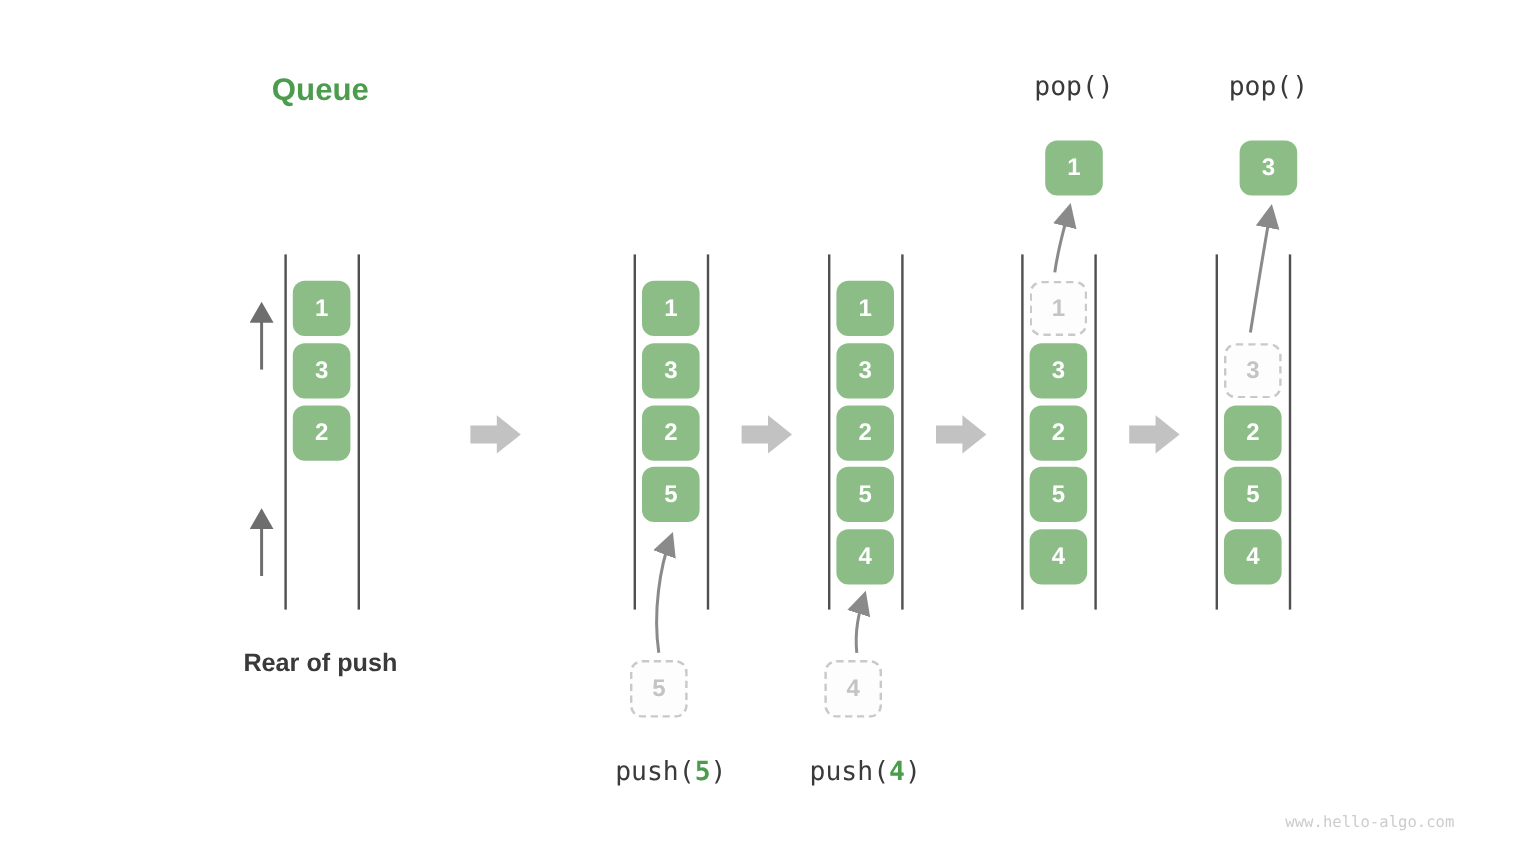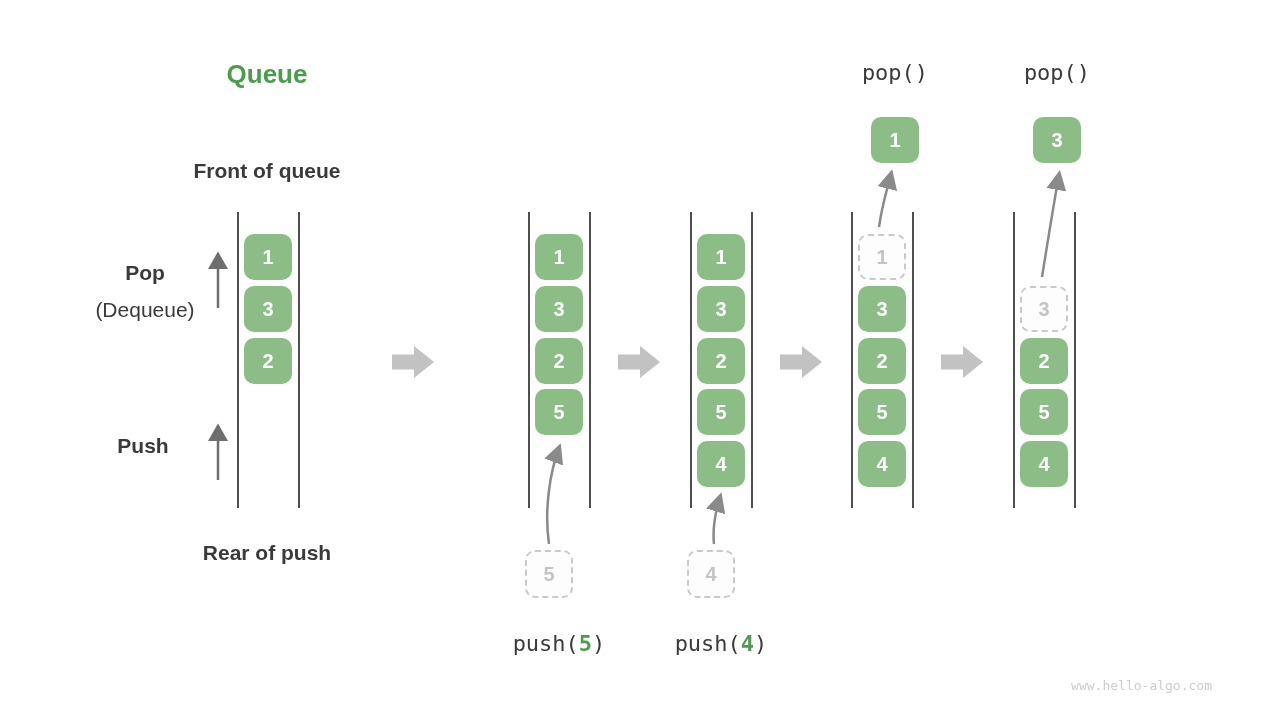--- a/index.html
+++ b/index.html
@@ -27,29 +27,23 @@
   .watermark{font-family:"DejaVu Sans Mono",monospace;font-size:13px;color:var(--watermark);}
   svg{position:absolute;left:0;top:0;}
 </style>
 </head>
 <body>
 
 <div class="canvas">
 
   <div class="abs title" style="left:167px;top:59px;width:200px;">Queue</div>
 
-  <div class="abs lbl" style="left:107px;top:159px;width:320px;">Front of queue</div>
 
-  <div class="abs side-block" style="left:55px;top:254px;width:180px;">
-    <div class="b">Pop</div>
-    <div>(Dequeue)</div>
-  </div>
 
   <div class="abs side-block" style="left:53px;top:427px;width:180px;">
-    <div class="b">Push</div>
   </div>
 
   <div class="abs lbl" style="left:107px;top:541px;width:320px;">Rear of push</div>
 
   <div id="queues">
       <div class="abs">
         <div class="rail" style="left: 237px; top: 212px; height: 296px;"></div>
         <div class="rail" style="left: 298px; top: 212px; height: 296px;"></div>
         <div class="cell" style="left: 244px; top: 234px;">1</div>
         <div class="cell" style="left: 244px; top: 286px;">3</div>

